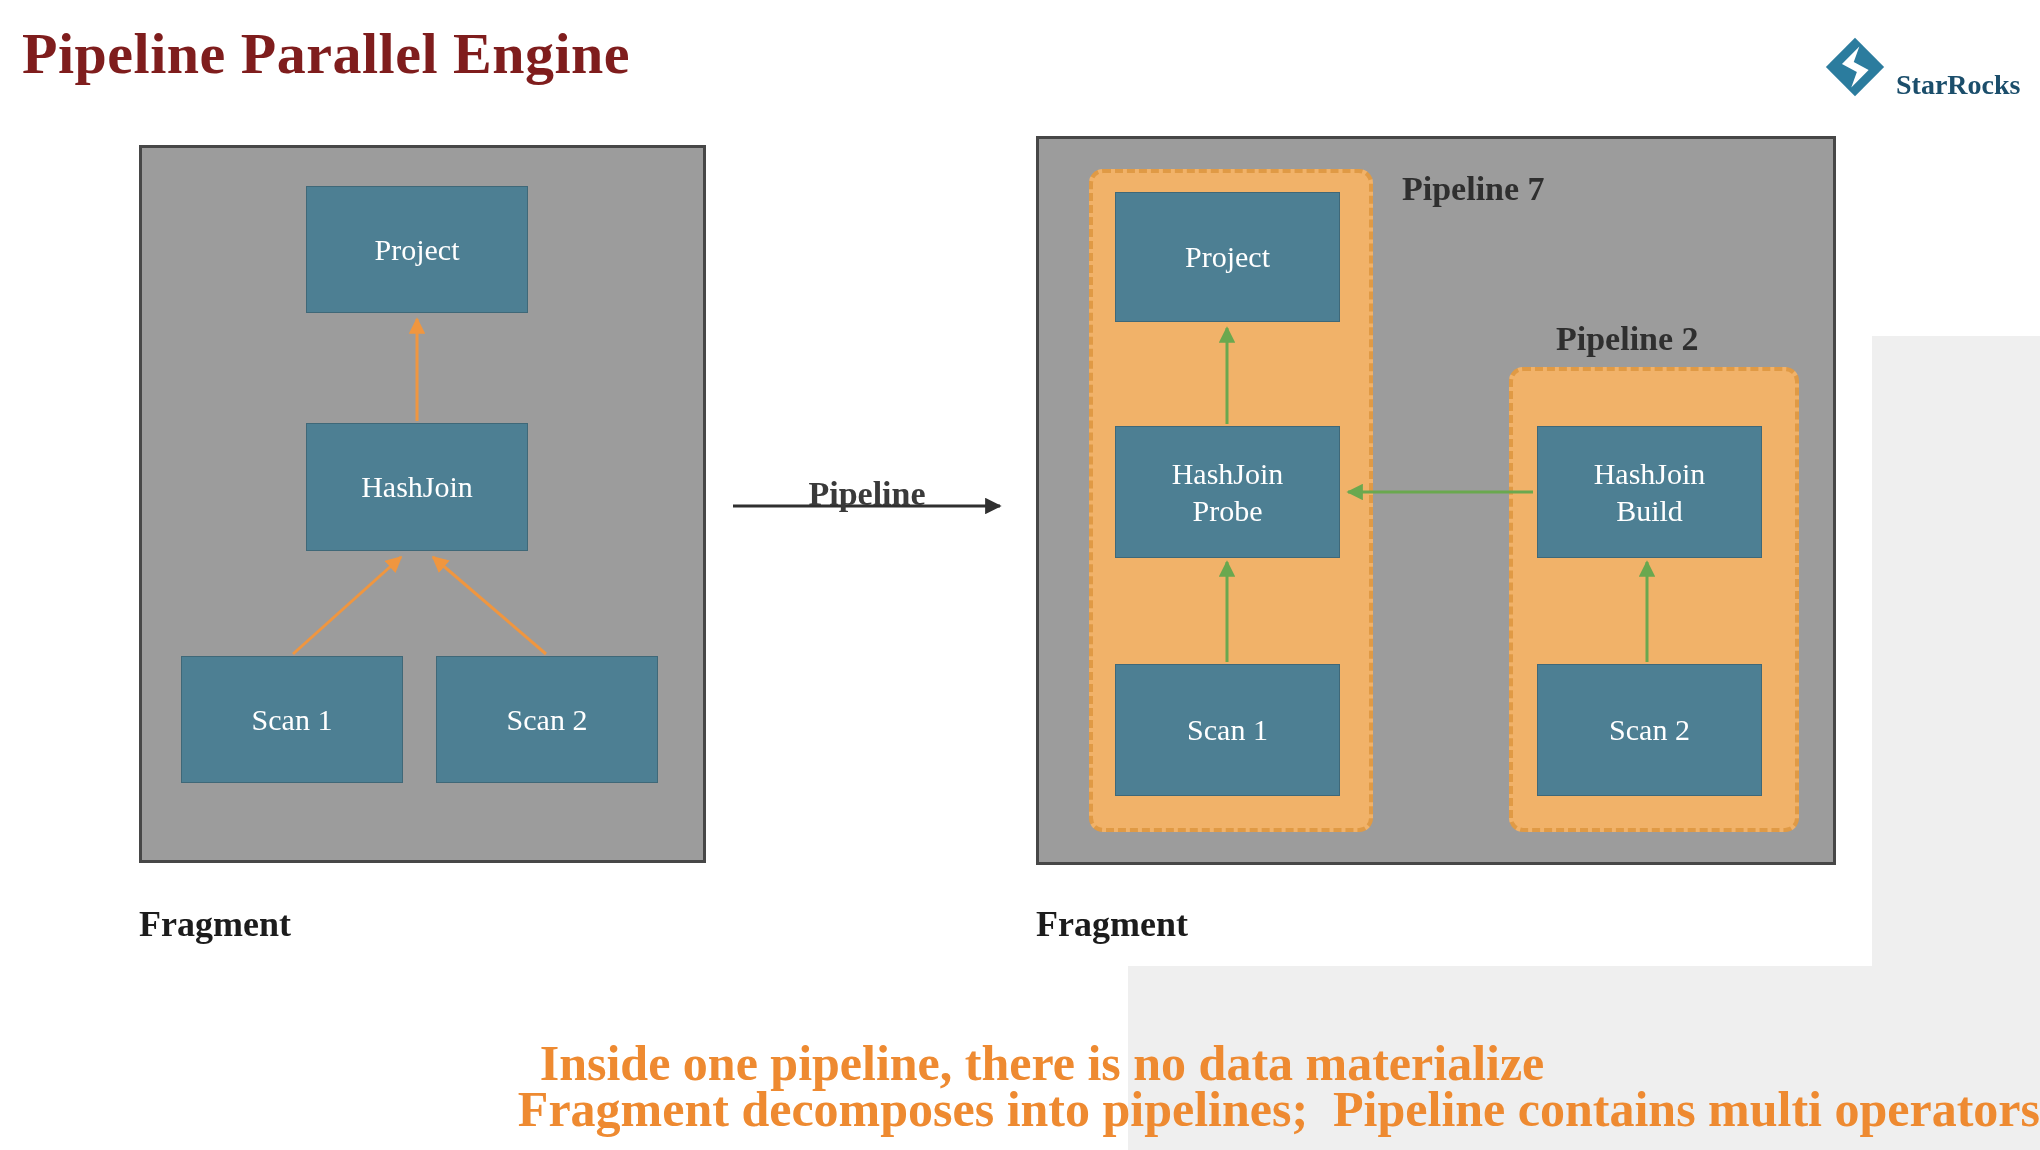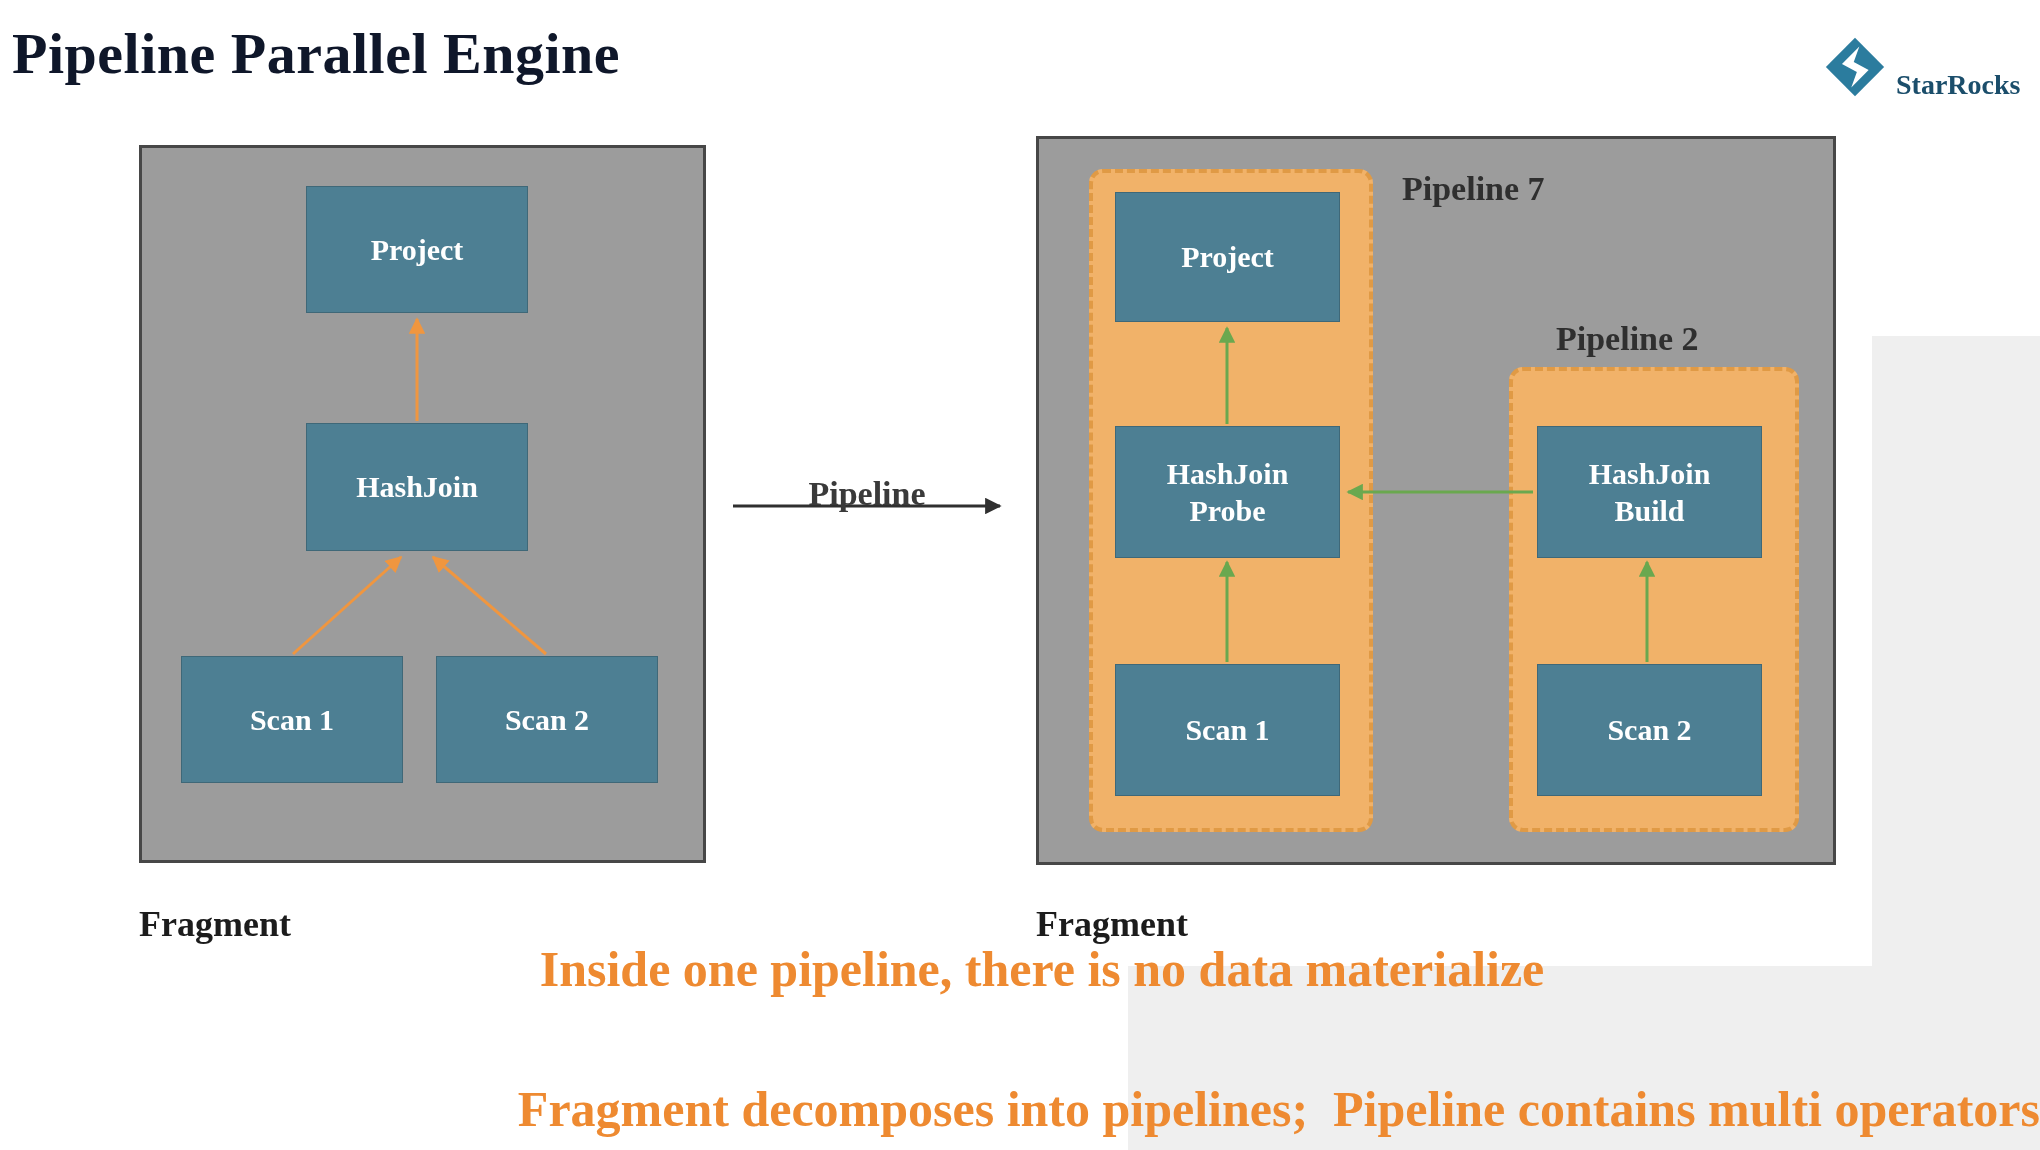--- a/index.html
+++ b/index.html
@@ -8,22 +8,22 @@
     position:relative;
     background:#ffffff;
     font-family:"Liberation Serif", serif;
     overflow:hidden;
   }
   .abs { position:absolute; }
 
   .watermark { position:absolute; left:0; top:0; z-index:0; }
 
   .page-title {
-    left:12px; top:20px;
-    font-size:58px; font-weight:bold; color:#0f172a;
+    left:22px; top:20px;
+    font-size:58px; font-weight:bold; color:#7f1d1d;
     z-index:6; letter-spacing:0.5px;
   }
 
   .logo {
     left:1824px; top:32px; z-index:6;
     display:flex; align-items:center; gap:10px;
   }
   .logo-text { font-size:28px; font-weight:bold; color:#1b4e6b; font-family:"Liberation Serif", serif;margin-top:37px; }
 
   .fragment-box {
@@ -36,21 +36,21 @@
     background:#f1b269;
     border:4px dashed #e09a45;
     border-radius:14px;
     z-index:2;
   }
 
   .node {
     background:#4d7f93;
     border:1px solid rgba(0,0,0,0.18);
     color:#ffffff;
-    font-weight:bold;
+    font-weight:normal;
     font-size:30px;
     display:flex; align-items:center; justify-content:center;
     text-align:center;
     white-space:pre-line;
     line-height:1.25;
     z-index:4;
   }
 
   .diagram-label {
     font-weight:bold; color:#2f2f2f; font-size:34px; z-index:5;
@@ -143,14 +143,14 @@
   <line x1="546" y1="654" x2="433" y2="557" stroke="#f0963f" stroke-width="3" marker-end="url(#mOrange)"></line>
 
   <line x1="733" y1="506" x2="1000" y2="506" stroke="#2f2f2f" stroke-width="3" marker-end="url(#mBlack)"></line>
 
   <line x1="1227" y1="424" x2="1227" y2="328" stroke="#6aa84f" stroke-width="3" marker-end="url(#mGreen)"></line>
   <line x1="1227" y1="662" x2="1227" y2="562" stroke="#6aa84f" stroke-width="3" marker-end="url(#mGreen)"></line>
   <line x1="1647" y1="662" x2="1647" y2="562" stroke="#6aa84f" stroke-width="3" marker-end="url(#mGreen)"></line>
   <line x1="1533" y1="492" x2="1348" y2="492" stroke="#6aa84f" stroke-width="3" marker-end="url(#mGreen)"></line>
 </svg>
 
-<div class="abs caption" style="top:940px;padding-left:44px;">Inside one pipeline, there is no data materialize</div>
+<div class="abs caption" style="top:1034px;padding-left:44px;">Inside one pipeline, there is no data materialize</div>
 <div class="abs caption" style="top:1080px;text-align:right;">Fragment decomposes into pipelines;  Pipeline contains multi operators</div>
 
 </body></html>

